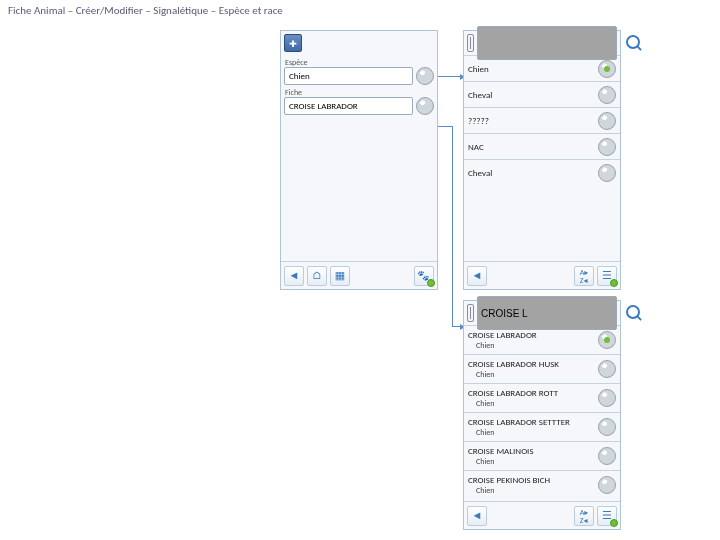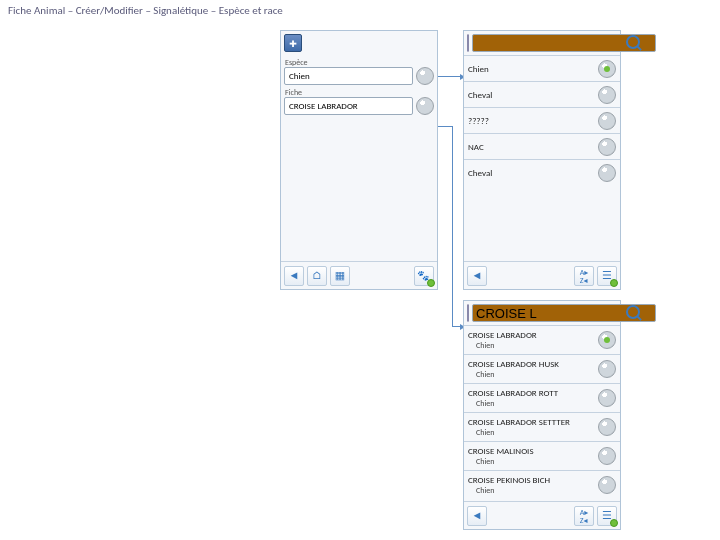--- a/index.html
+++ b/index.html
@@ -52,25 +52,25 @@
     border-radius:2px;
   }
   .ruler-icon::before {
     content:"";
     position:absolute;
     left:2px;right:2px;top:2px;bottom:2px;
     background: repeating-linear-gradient(90deg,#88a 0 1px,transparent 1px 3px);
   }
   .searchbox {
     flex: 1;
-    height: 18px;
+    height: 34px;
     border: 1px solid #9ab;
-    background: #a16207;
+    background: #a3a3a3;
     border-radius: 2px;
-    font-size: 13px;
+    font-size: 10px;
     padding: 0 3px;
     outline: none;
   }
   .magnifier {
     position: absolute;
     right: -24px;
     top: 4px;
     width: 18px; height: 18px;
   }
   .magnifier::before{

